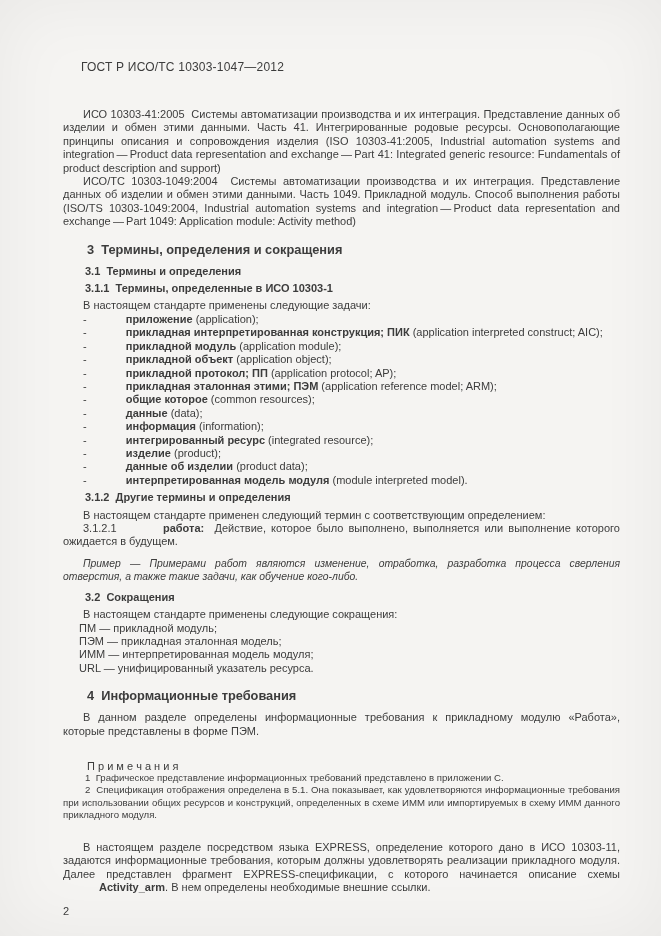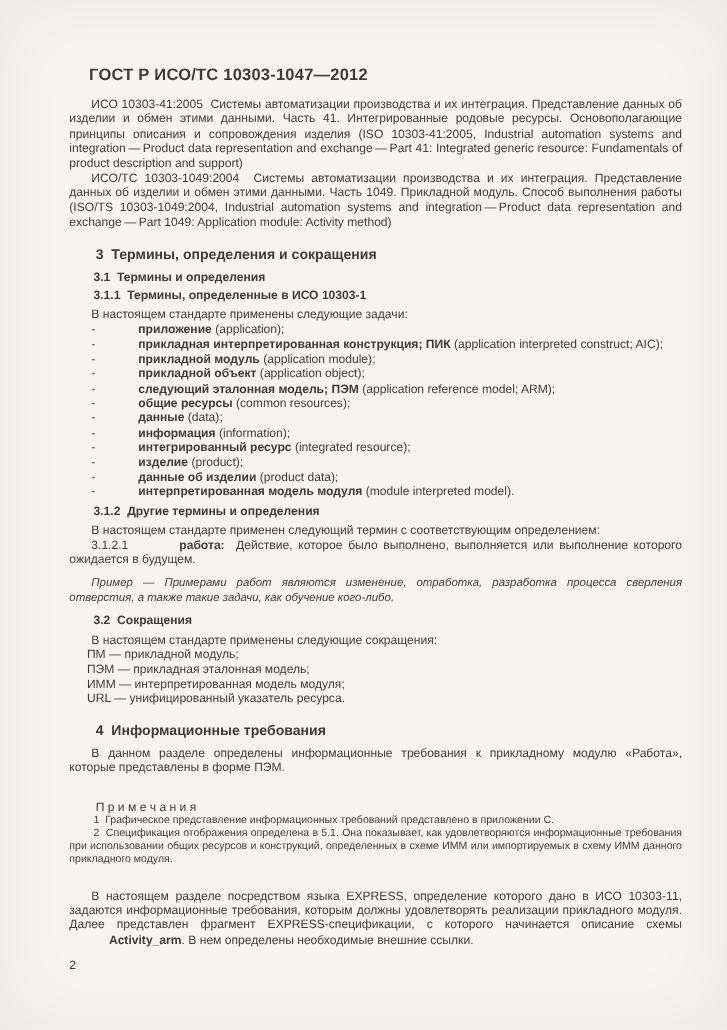--- a/index.html
+++ b/index.html
@@ -11,24 +11,24 @@
     overflow: hidden;
   }
   .page {
     box-sizing: border-box;
     width: 661px; height: 936px;
     padding: 60px 41px 0 63px;
     box-shadow: inset 0 0 70px rgba(0,0,0,0.05);
     position: relative;
   }
   .header {
-    font-weight: bold;
-    font-size: 15px;
+    font-weight: normal;
+    font-size: 12px;
     padding-left: 18px;
-    margin-bottom: 12px;
+    margin-bottom: 34px;
     letter-spacing: 0.2px;
   }
   .content { font-size: 11px; line-height: 13.4px; }
   .blk { margin: 0; }
   .p   { text-indent: 20px; text-align: justify; }
   .li  { text-indent: 20px; text-align: justify; }
   .abbr { text-indent: 16px; }
   .h1  { font-weight: bold; font-size: 12.8px; line-height: 15px; padding-left: 24px; margin: 13px 0 8px 0; }
   .h2  { font-weight: bold; padding-left: 22px; margin: 4px 0; }
   .ex  { font-weight: normal; font-style: italic; font-size: 10.4px; line-height: 13px;
@@ -48,22 +48,23 @@
       <div class="blk p"><span>ИСО 10303-41:2005&nbsp; Системы автоматизации производства и их интеграция. Представление данных об изделии и обмен этими данными. Часть 41. Интегрированные родовые ресурсы. Основополагающие принципы описания и сопровождения изделия (ISO 10303-41:2005, Industrial automation systems and integration — Product data representation and exchange — Part 41: Integrated generic resource: Fundamentals of product description and support)</span></div>
       <div class="blk p"><span>ИСО/ТС 10303-1049:2004&nbsp; Системы автоматизации производства и их интеграция. Представление данных об изделии и обмен этими данными. Часть 1049. Прикладной модуль. Способ выполнения работы (ISO/TS 10303-1049:2004, Industrial automation systems and integration — Product data representation and exchange — Part 1049: Application module: Activity method)</span></div>
       <div class="blk h1"><span>3&nbsp; Термины, определения и сокращения</span></div>
       <div class="blk h2"><span>3.1&nbsp; Термины и определения</span></div>
       <div class="blk h2"><span>3.1.1&nbsp; Термины, определенные в ИСО 10303-1</span></div>
       <div class="blk p"><span>В настоящем стандарте применены следующие задачи:</span></div>
       <div class="blk li"><span>- </span><span class="b">приложение</span><span> (application);</span></div>
       <div class="blk li"><span>- </span><span class="b">прикладная интерпретированная конструкция; ПИК</span><span> (application interpreted construct; AIC);</span></div>
       <div class="blk li"><span>- </span><span class="b">прикладной модуль</span><span> (application module);</span></div>
       <div class="blk li"><span>- </span><span class="b">прикладной объект</span><span> (application object);</span></div>
-      <div class="blk li"><span>- </span><span class="b">следующий эталонная модель; ПЭМ</span><span> (application reference model; ARM);</span></div>
-      <div class="blk li"><span>- </span><span class="b">общие ресурсы</span><span> (common resources);</span></div>
+      <div class="blk li"><span>- </span><span class="b">прикладной протокол; ПП</span><span> (application protocol; AP);</span></div>
+      <div class="blk li"><span>- </span><span class="b">прикладная эталонная этими; ПЭМ</span><span> (application reference model; ARM);</span></div>
+      <div class="blk li"><span>- </span><span class="b">общие которое</span><span> (common resources);</span></div>
       <div class="blk li"><span>- </span><span class="b">данные</span><span> (data);</span></div>
       <div class="blk li"><span>- </span><span class="b">информация</span><span> (information);</span></div>
       <div class="blk li"><span>- </span><span class="b">интегрированный ресурс</span><span> (integrated resource);</span></div>
       <div class="blk li"><span>- </span><span class="b">изделие</span><span> (product);</span></div>
       <div class="blk li"><span>- </span><span class="b">данные об изделии</span><span> (product data);</span></div>
       <div class="blk li"><span>- </span><span class="b">интерпретированная модель модуля</span><span> (module interpreted model).</span></div>
       <div class="blk h2"><span>3.1.2&nbsp; Другие термины и определения</span></div>
       <div class="blk p"><span>В настоящем стандарте применен следующий термин с соответствующим определением:</span></div>
       <div class="blk p"><span>3.1.2.1&nbsp; </span><span class="b">работа:</span><span>&nbsp; Действие, которое было выполнено, выполняется или выполнение которого ожидается в будущем.</span></div>
       <div class="blk ex"><span>Пример — Примерами работ являются изменение, отработка, разработка процесса сверления отверстия, а также такие задачи, как обучение кого-либо.</span></div>

